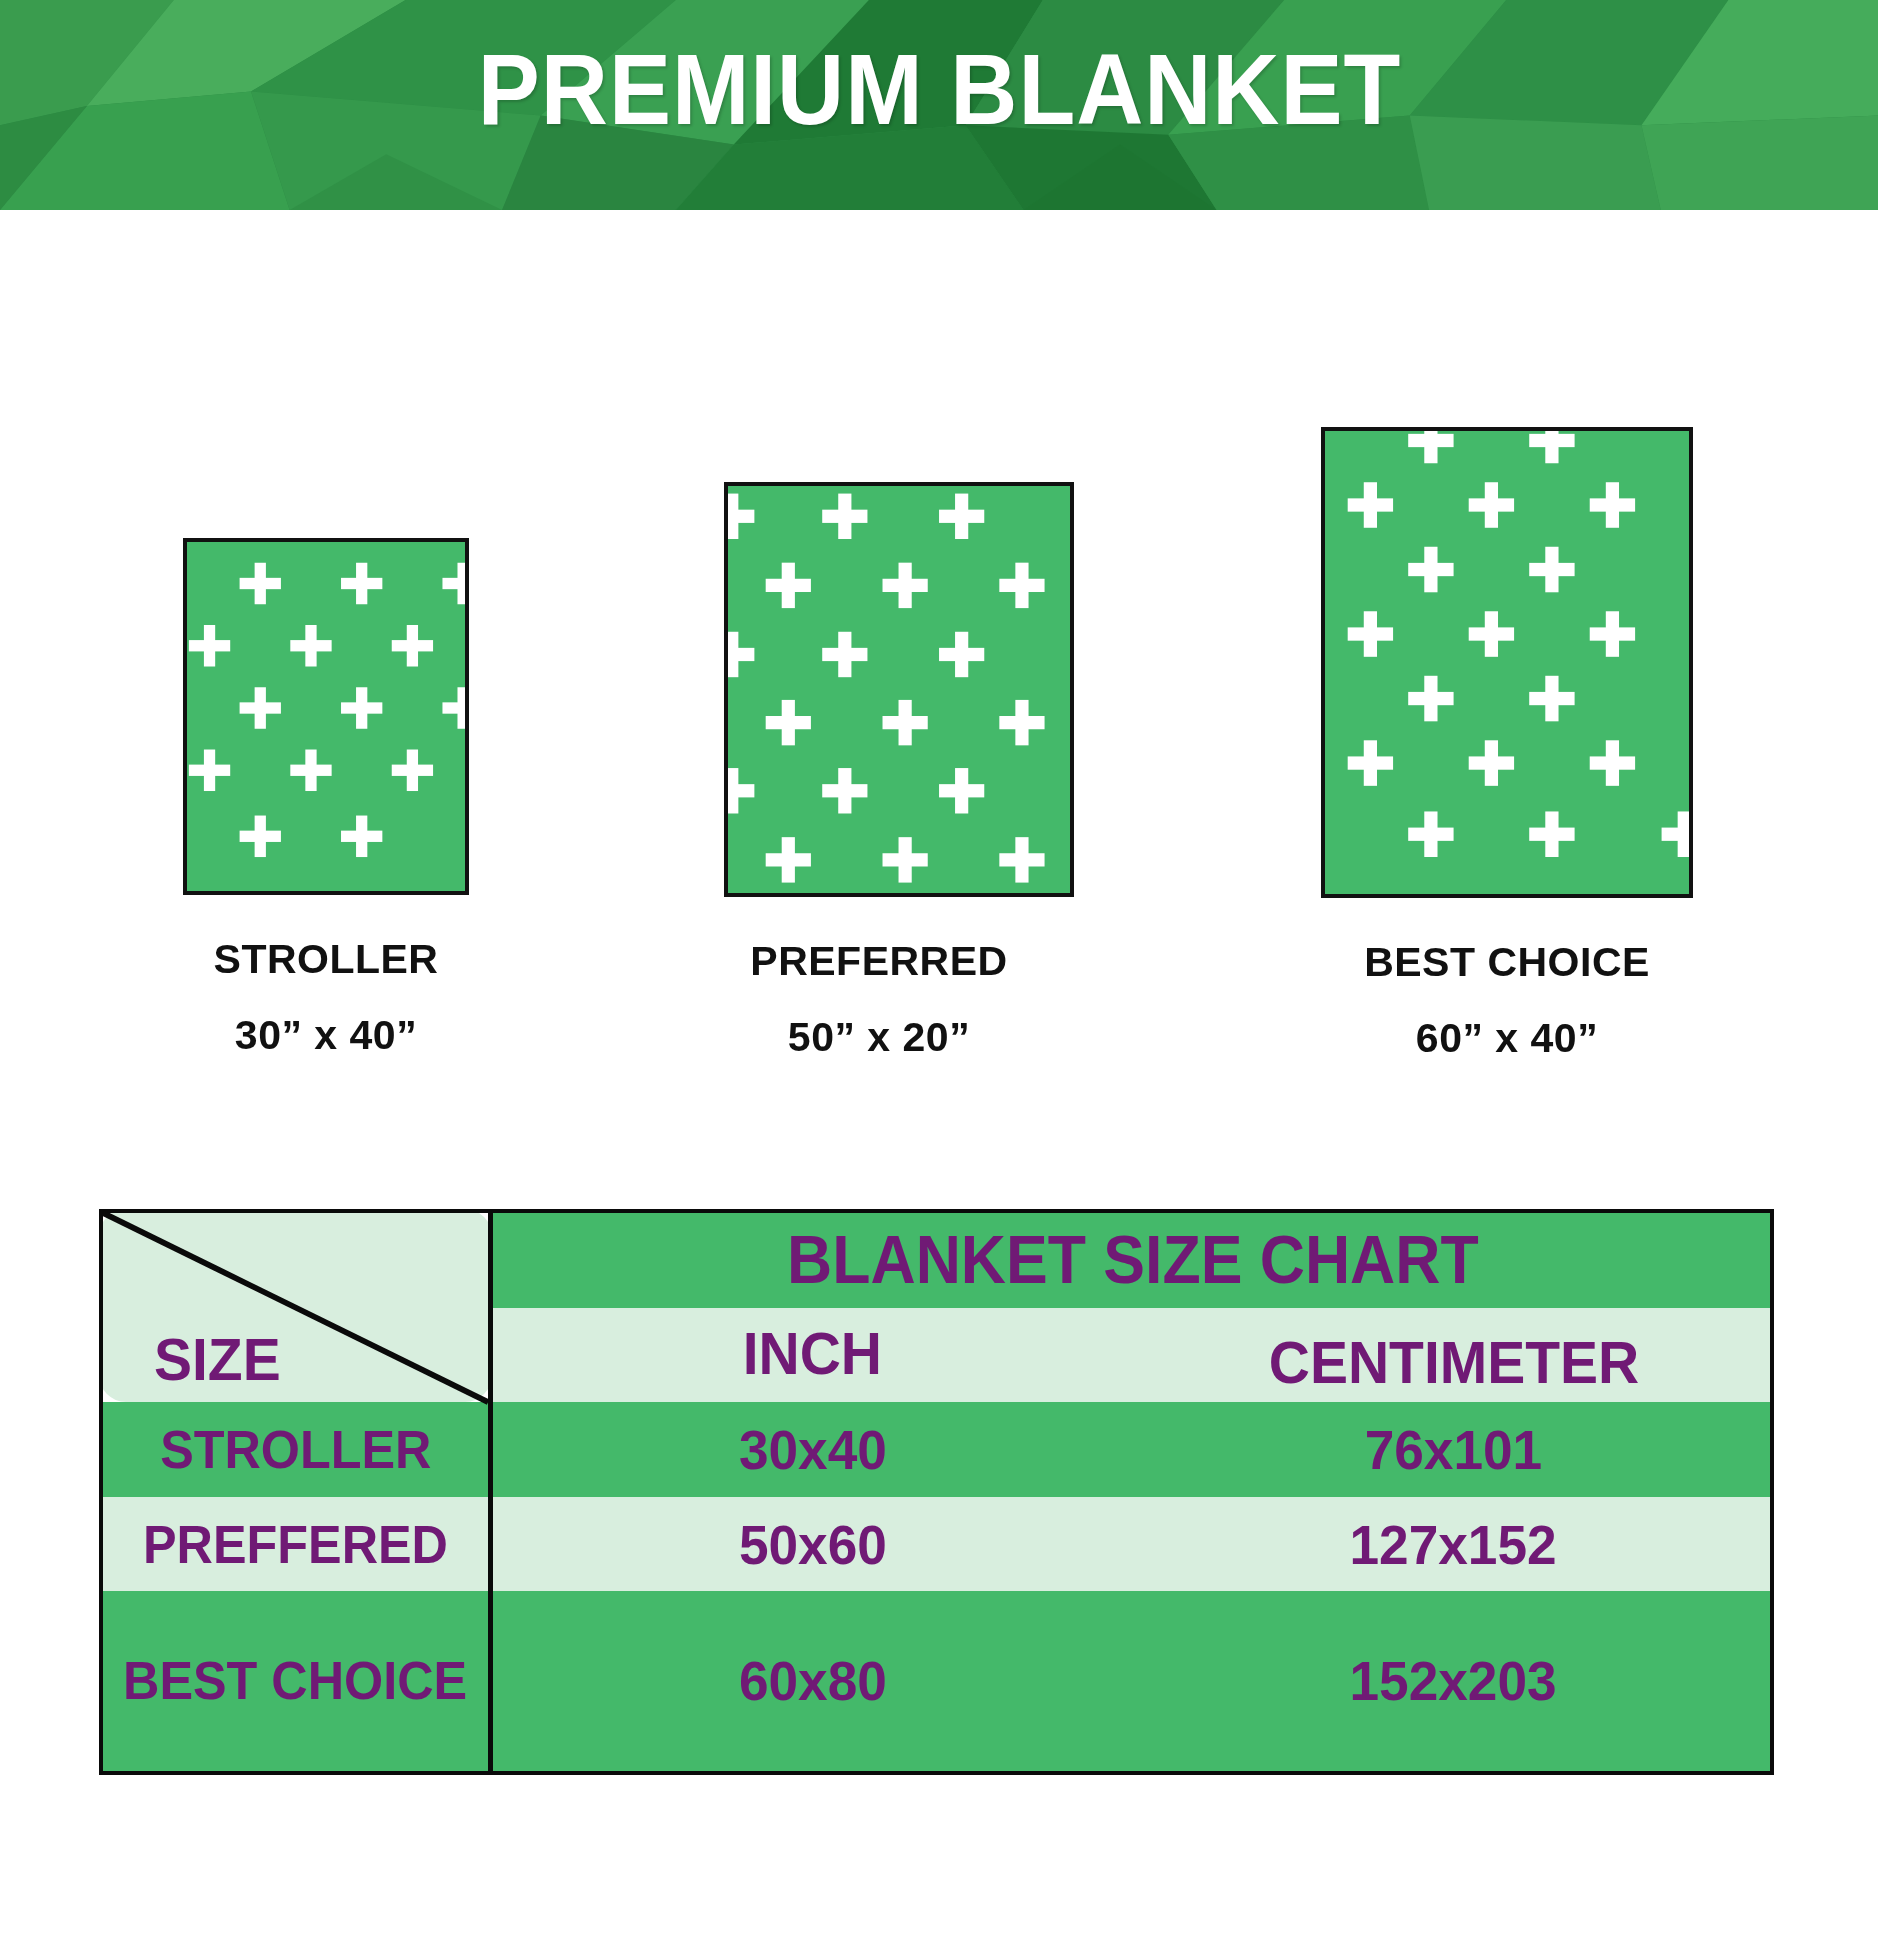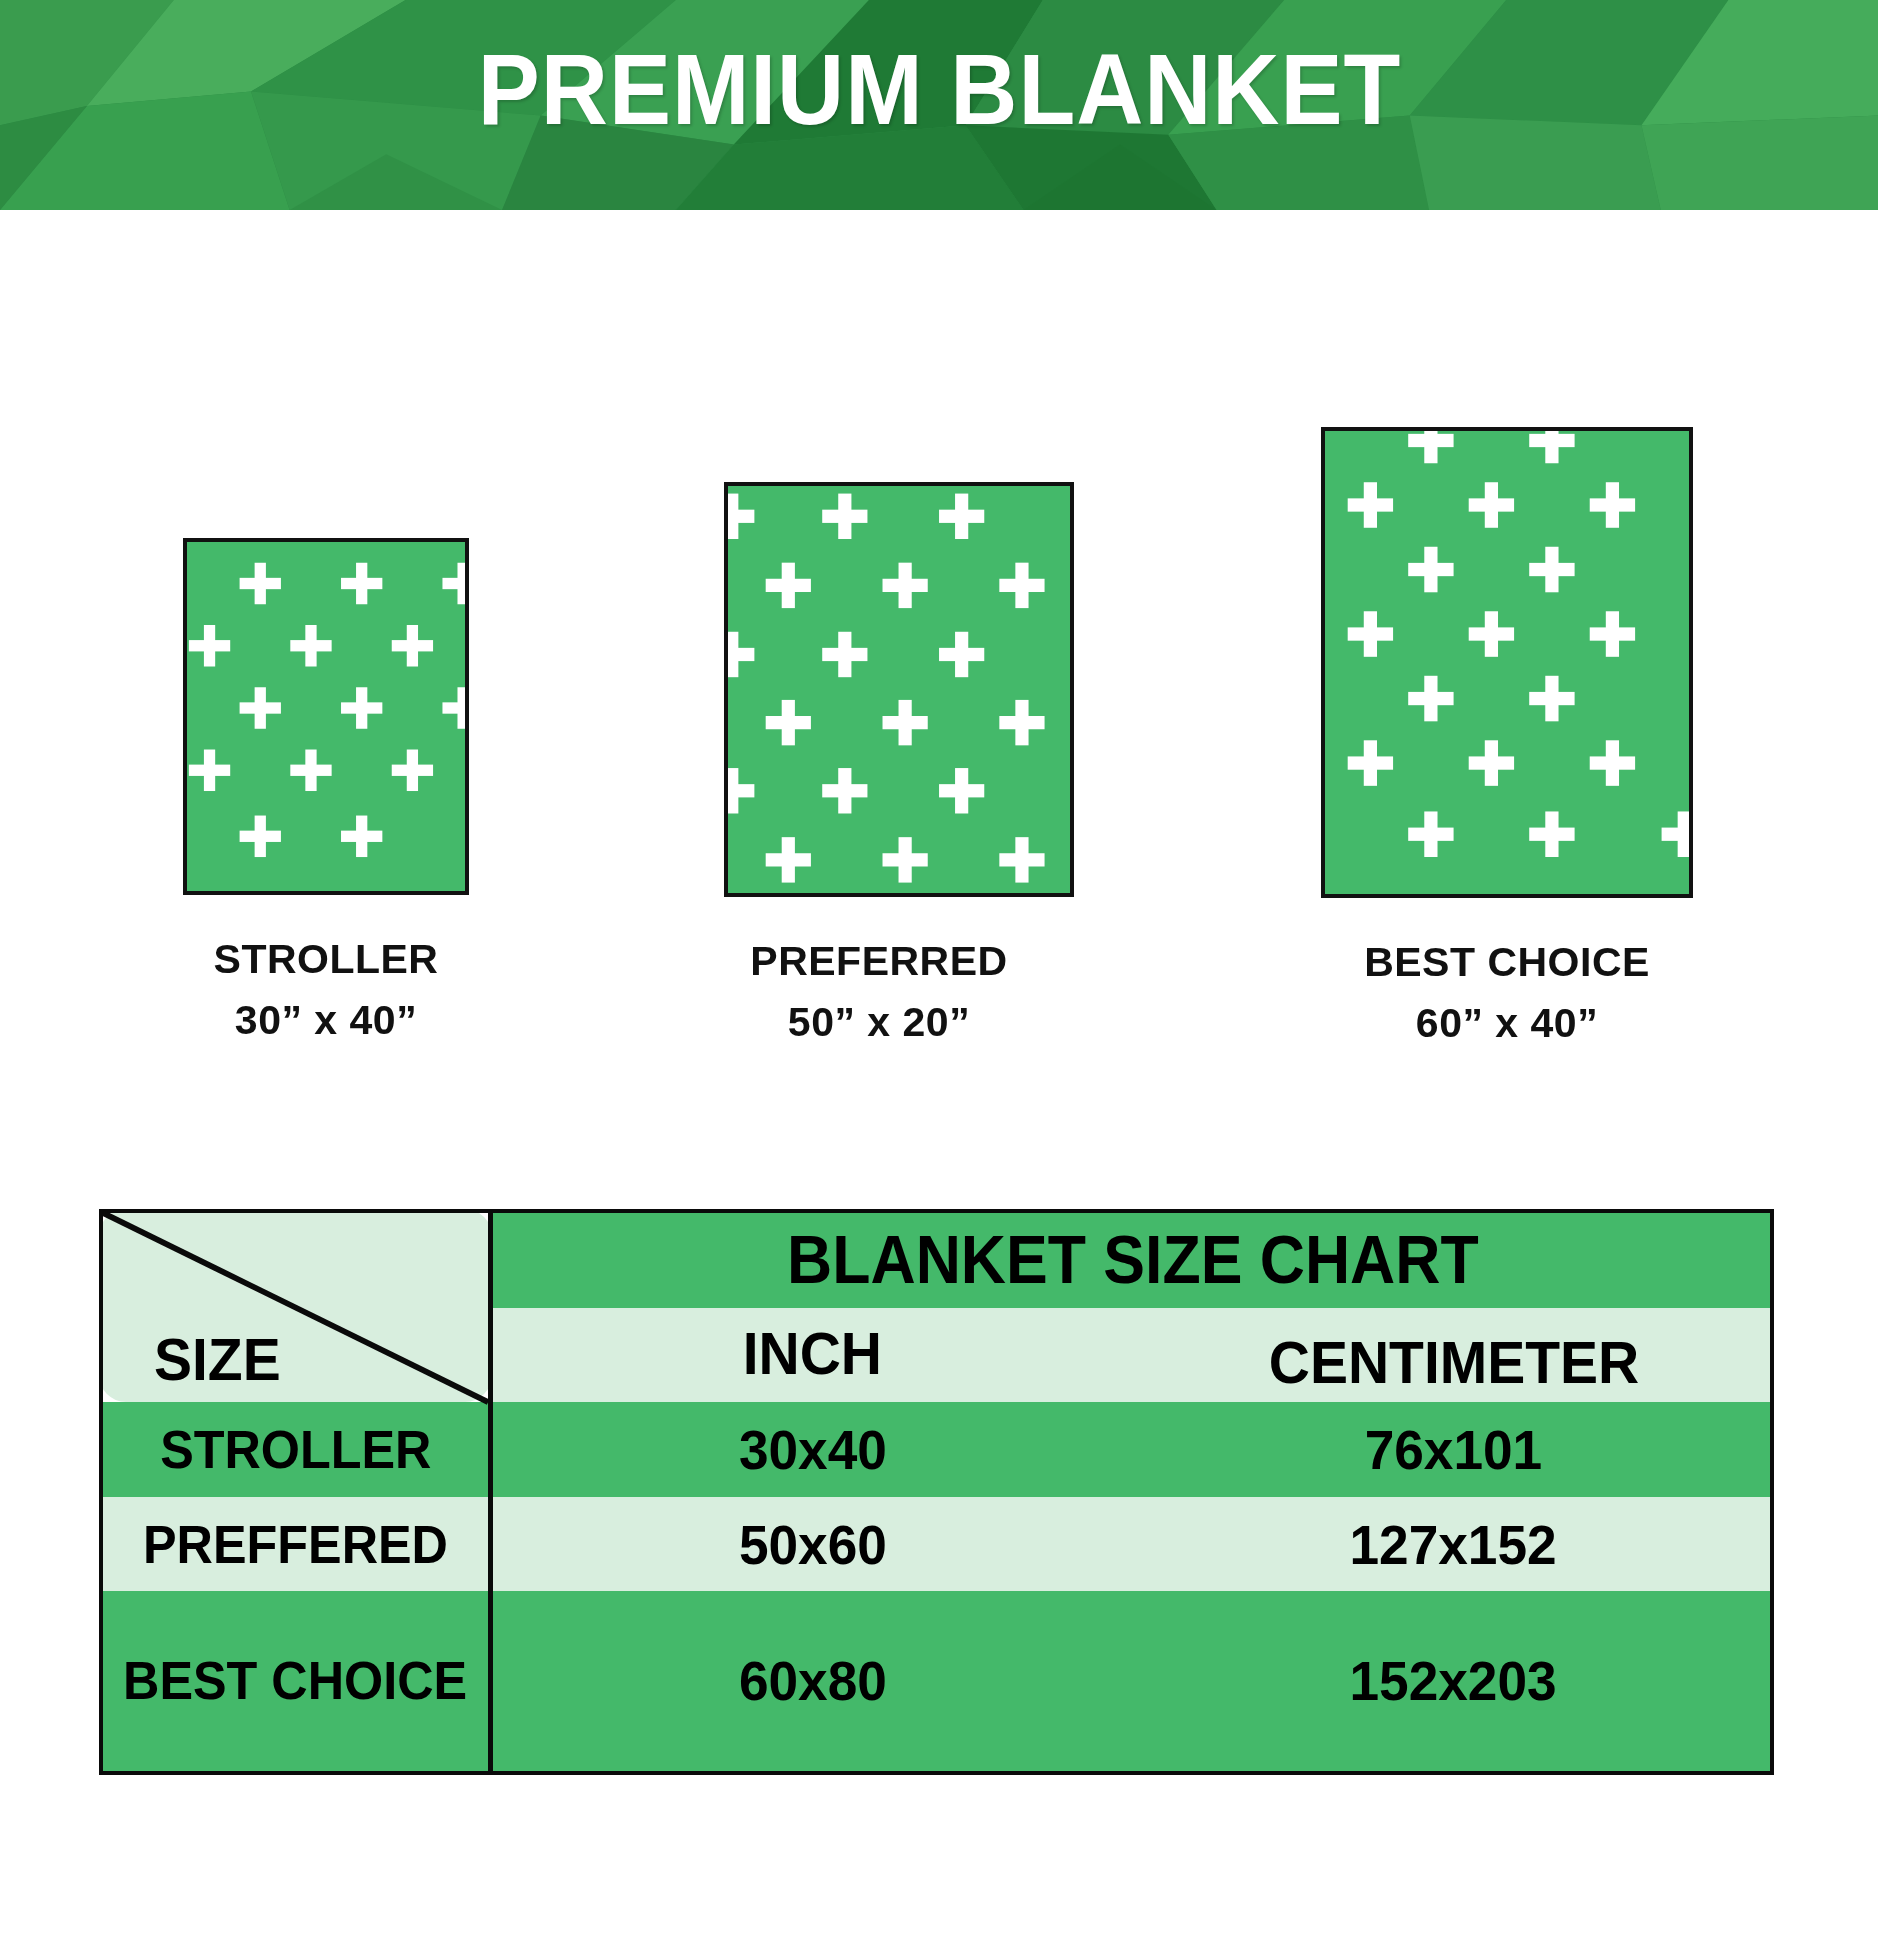--- a/index.html
+++ b/index.html
@@ -76,21 +76,21 @@
   }
   .swatch-label {
     font-family: "Liberation Sans Narrow", "Liberation Sans", sans-serif;
     font-weight: bold;
     color: #111111;
     font-size: 41px;
     letter-spacing: 0.5px;
     white-space: nowrap;
   }
   .swatch-name { margin-top: 41px; }
-  .swatch-dims { margin-top: 14px; }
+  .swatch-dims { margin-top: 29px; }
 
   
   #swatch-group-stroller    { left: 183px;  top: 328px; width: 286px; }
   #swatch-group-preferred   { left: 724px;  top: 272px; width: 310px; text-align: center; }
   #swatch-group-bestchoice  { left: 1321px; top: 217px; width: 372px; }
 
   #swatch-box-stroller   { width: 286px; height: 357px; }
   #swatch-box-preferred  { width: 350px; height: 415px; }
   #swatch-box-bestchoice { width: 372px; height: 471px; }
 
@@ -109,21 +109,21 @@
     height: 100%;
   }
   .tbl-cell {
     position: absolute;
     box-sizing: border-box;
     display: flex;
     align-items: center;
     justify-content: center;
     font-family: "Liberation Sans Narrow", "Liberation Sans", sans-serif;
     font-weight: bold;
-    color: #000000;
+    color: #701a75;
     white-space: nowrap;
   }
   .bg-dark  { background: #44b96a; }
   .bg-light { background: #d8eede; }
 
   
   #left-col-frame {
     position: absolute;
     left: 0; top: 0;
     width: 393px;

